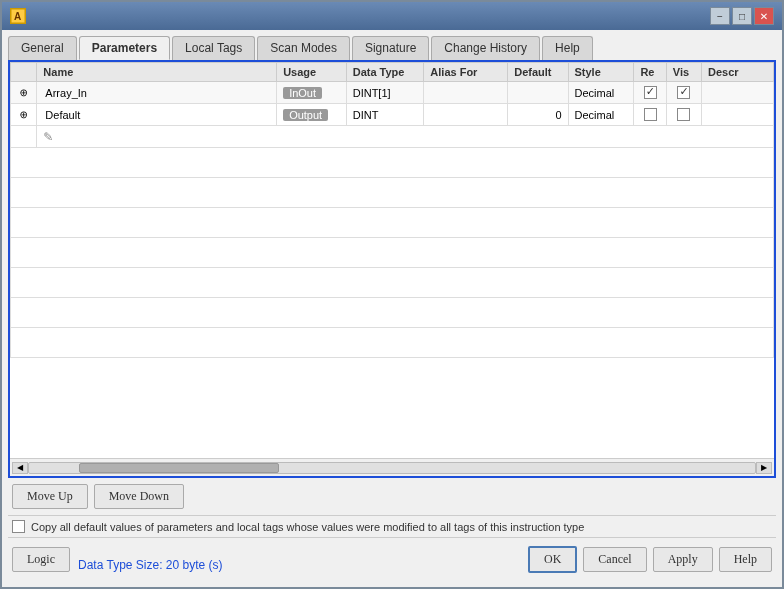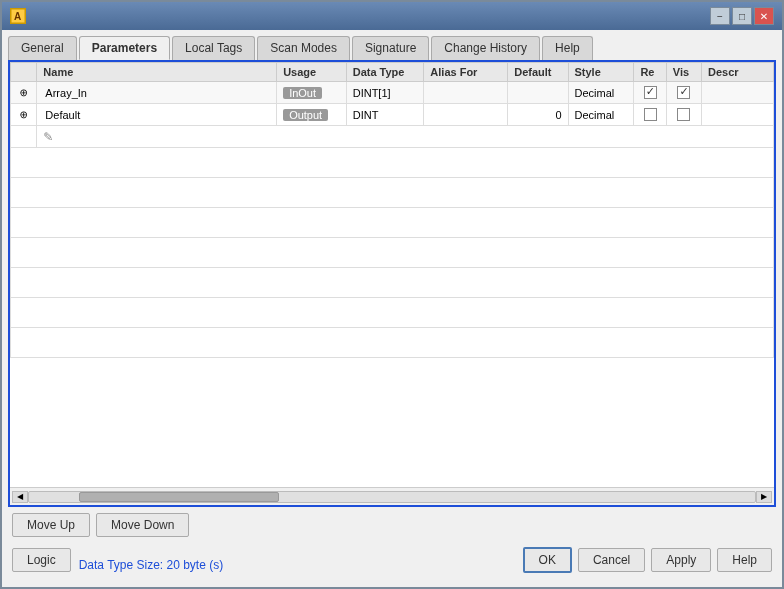--- a/index.html
+++ b/index.html
@@ -220,20 +220,21 @@
       padding: 2px 4px;
     }
     .btn {
       padding: 4px 14px;
       background: #e8e8e8;
       border: 1px solid #aaa;
       cursor: pointer;
       font-size: 12px;
       border-radius: 2px;
       color: #333;
+      font-family: Liberation Serif, serif;
     }
     .btn.primary {
       border: 2px solid #4a7ab5;
       background: #e8e8e8;
     }
     .checkbox-row {
       display: flex;
       align-items: center;
       gap: 6px;
       padding: 4px 4px;
@@ -394,20 +395,24 @@
       </div>
     </div>
 
     <div class="bottom-section">
 
       <div class="move-buttons">
         <button class="btn">Move Up</button>
         <button class="btn">Move Down</button>
       </div>
 
+      <div class="checkbox-row">
+        <div class="cb"></div>
+        <span style="font-size:11px;color:#333;">Copy all default values of parameters and local tags whose values were modified to all tags of this instruction type</span>
+      </div>
 
       <div class="footer">
         <div class="footer-left">
           <button class="btn">Logic</button>
           <span class="status-text">Data Type Size: 20 byte (s)</span>
         </div>
         <div class="footer-right">
           <button class="btn primary">OK</button>
           <button class="btn">Cancel</button>
           <button class="btn">Apply</button>

